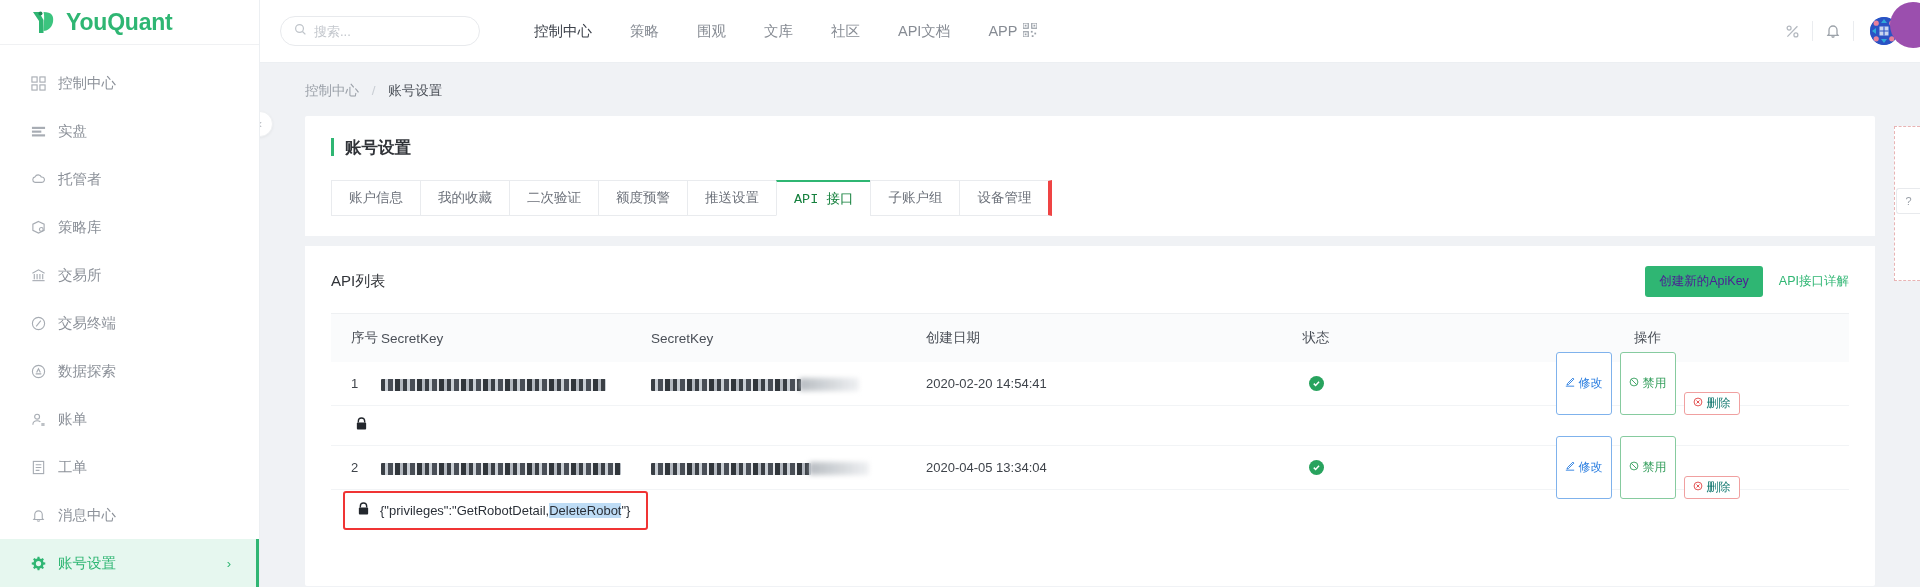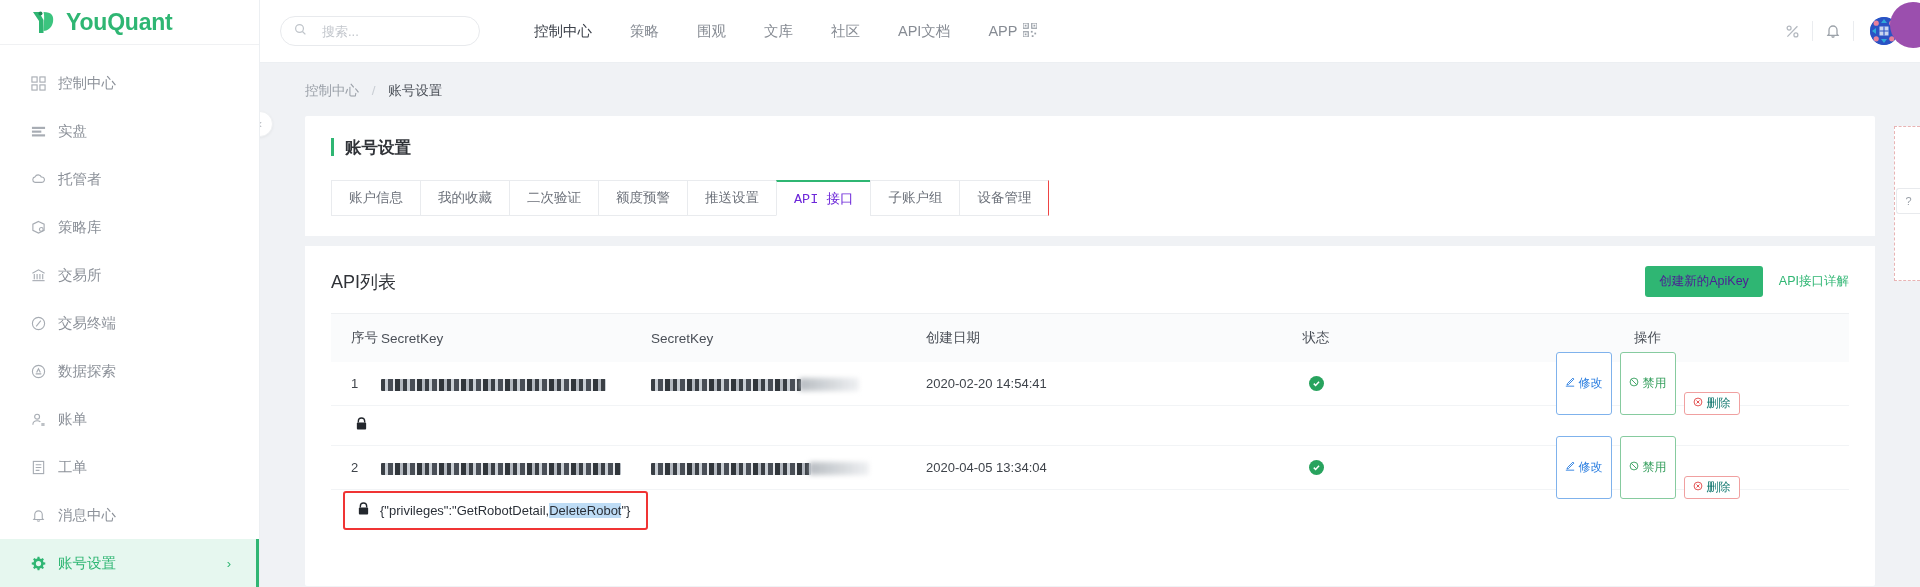--- a/index.html
+++ b/index.html
@@ -47,21 +47,21 @@
   
   .right { flex: 1; display: flex; flex-direction: column; min-width: 0; position: relative; }
 
   
   .topbar {
     height: 63px; background: #fff; border-bottom: 1px solid #eceff2;
     display: flex; align-items: center; padding: 0 0 0 20px; flex: 0 0 63px;
   }
   .search-box {
     width: 200px; height: 30px; border: 1px solid #e8eaed; border-radius: 16px;
-    display: flex; align-items: center; gap: 15px; padding: 0 13px;
+    display: flex; align-items: center; gap: 7px; padding: 0 13px;
     color: #b8bcc2; font-size: 13px; background: #fff;
   }
   .search-box input {
     border: none; outline: none; background: transparent;
     font-size: 13px; color: #555; width: 140px;
     font-family: "Liberation Sans", sans-serif;
   }
   .search-box input::placeholder { color: #c2c6cc; }
   .topnav { display: flex; align-items: center; gap: 0; margin-left: 35px; }
   .topnav-item {
@@ -110,33 +110,33 @@
     padding-left: 11px; border-left: 3px solid #2fb673; line-height: 18px;
   }
   .tabs { display: flex; margin: 24px 0 0 26px; font-family: Liberation Mono, monospace; }
   .tab {
     height: 36px; min-width: 78px; padding: 0 17px;
     border: 1px solid #e9ebee; border-right: none;
     display: flex; align-items: center; justify-content: center;
     font-size: 13.5px; color: #6c717a; cursor: pointer; background: #fff;
     position: relative;
   }
-  .tab:last-child { border-right: 1px solid #ef4444; }
+  .tab:last-child { border-right: 4px solid #ef4444; }
   .tab.active {
-    color: #6d28d9; border-top: 2px solid #2fb673;
+    color: #15803d; border-top: 2px solid #2fb673;
     border-bottom: 1px solid #fff; z-index: 2;
   }
 
   .section-sep { height: 10px; background: #f0f2f5; margin-top: 20px; }
 
   .list-head {
     display: flex; align-items: center;
     padding: 20px 26px 16px 26px;
   }
-  .list-title { font-size: 18px; color: #303338; font-weight: 500; text-align: center; }
+  .list-title { font-size: 15px; color: #303338; font-weight: 500; text-align: center; }
   .list-actions { margin-left: auto; display: flex; align-items: center; gap: 16px; }
   .btn-primary {
     background: #2fb673; color: #4c1d95; font-size: 12.5px;
     padding: 7px 14px; border-radius: 3px; border: none; cursor: pointer;
     font-family: "Liberation Sans", sans-serif;
   }
   .link-green { font-size: 12.5px; color: #2fb673; cursor: pointer; }
 
   
   .tbl { margin: 0 26px; border-top: 1px solid #eef0f2; }

